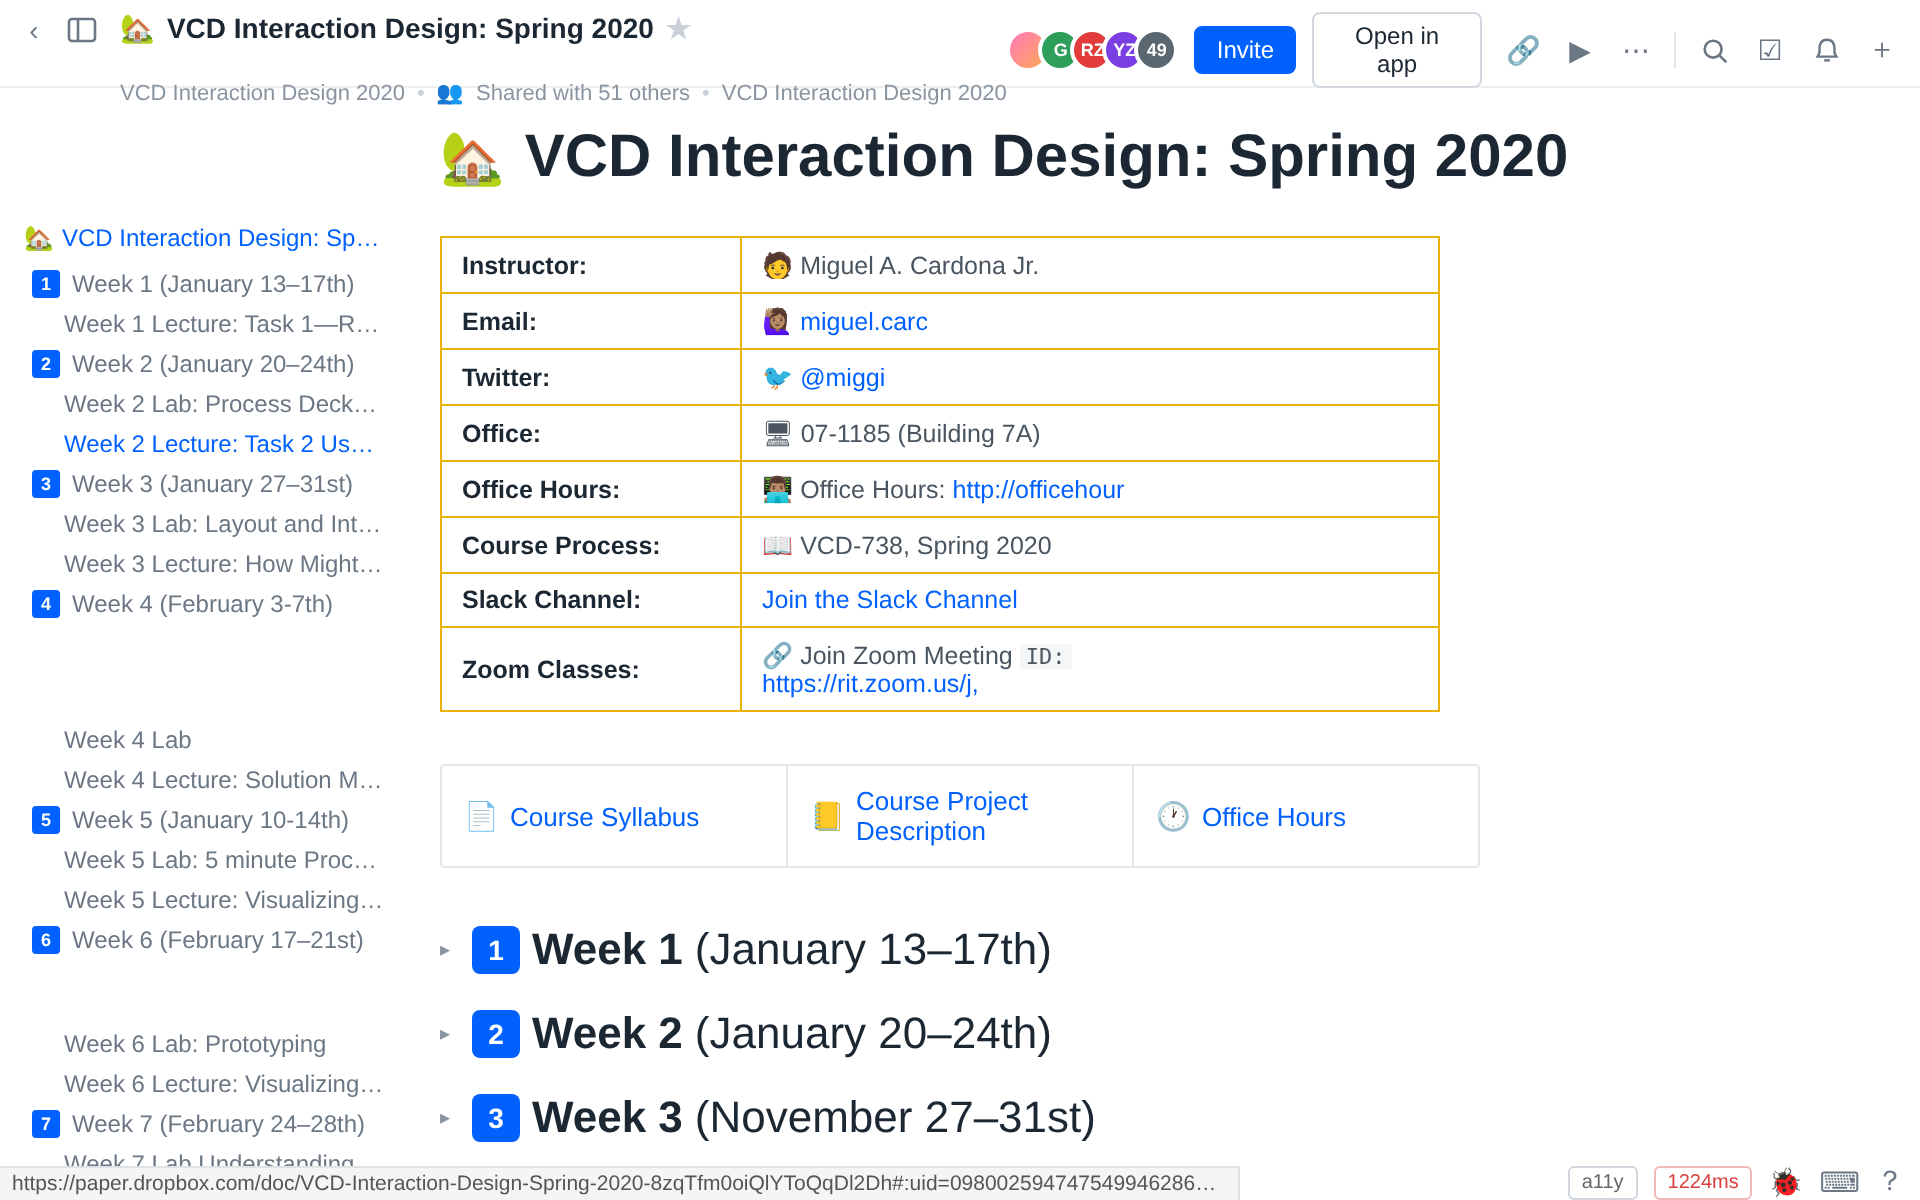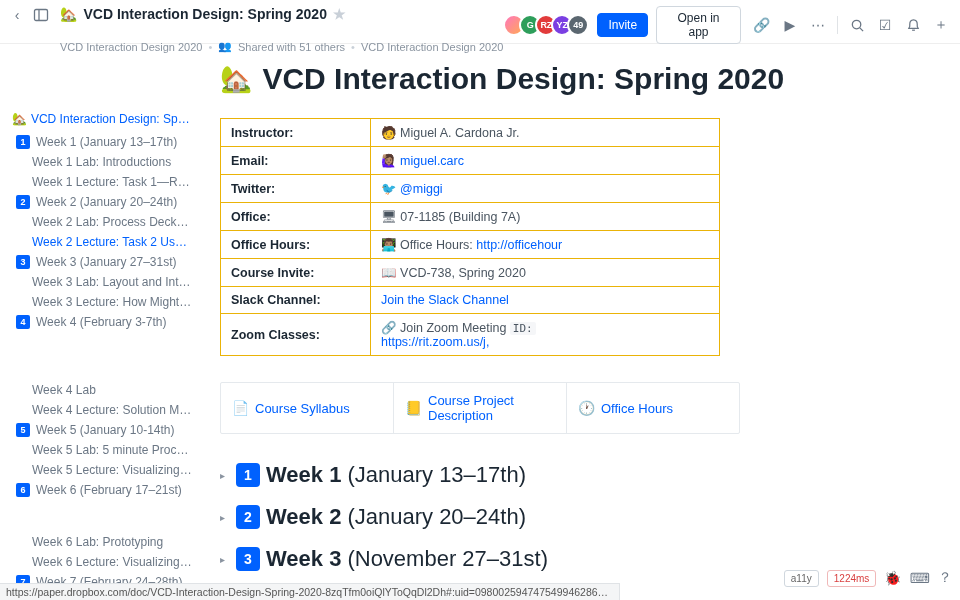--- a/index.html
+++ b/index.html
@@ -57,21 +57,21 @@
   .weeks { margin-top:28px;}
   .wk { display:flex; align-items:center; gap:6px; margin-bottom:16px; font-size:22px;}
   .wk .tri { color:#8a94a0; font-size:10px; width:10px;}
   .wk .nb { width:24px; height:24px; background:#0061fe; color:#fff; display:inline-flex; align-items:center; justify-content:center; border-radius:4px; font-weight:700; font-size:14px;}
   .wk .bold{ font-weight:700;}
   .wk .light{ font-weight:400;}
 
   
   .statusbar { position:absolute; left:0; bottom:0; background:#f4f5f6; color:#555; font-size:10.5px; padding:2px 6px; max-width:620px; white-space:nowrap; overflow:hidden; text-overflow:ellipsis; border-top:1px solid #e0e3e6; border-right:1px solid #e0e3e6;}
 
-  .corner { position:absolute; right:8px; bottom:13px; display:flex; align-items:center; gap:8px;}
+  .corner { position:absolute; right:8px; bottom:0; display:flex; align-items:center; gap:8px;}
   .pill { font-size:10px; border:1px solid #d0d7de; border-radius:3px; padding:2px 6px; color:#666;}
   .pill.red{ color:#d93f3f; border-color:#f0b8b8;}
   .corner .cic{ color:#6b7785; font-size:14px; cursor:pointer;}
 </style>
 </head>
 <body>
 
 <div class="topbar">
   <div class="tb-left">
     <span class="ic">‹</span>
@@ -135,23 +135,20 @@
     <div class="sb-root">
       <span>🏡</span>
       <span style="overflow:hidden;text-overflow:ellipsis;">VCD Interaction Design: Spring 2020</span>
     </div>
     <div id="sb-list">
         <div class="sb-item lv1">
           <span class="numbox">1</span>
           <span style="overflow: hidden; text-overflow: ellipsis;">Week 1 (January 13–17th)</span>
         </div>
         <div class="sb-item lv2">
-          <span style="overflow: hidden; text-overflow: ellipsis;">Week 1 Lab: Introductions</span>
-        </div>
-        <div class="sb-item lv2">
           <span style="overflow: hidden; text-overflow: ellipsis;">Week 1 Lecture: Task 1—Research &amp; Disc…</span>
         </div>
         <div class="sb-item lv1">
           <span class="numbox">2</span>
           <span style="overflow: hidden; text-overflow: ellipsis;">Week 2 (January 20–24th)</span>
         </div>
         <div class="sb-item lv2">
           <span style="overflow: hidden; text-overflow: ellipsis;">Week 2 Lab: Process Decks &amp; Introductio…</span>
         </div>
         <div class="sb-item lv2 active">
@@ -243,21 +240,21 @@
           </tr>
       <tr>
             <td class="k">Office:</td>
             <td class="v"><span>🖥</span> <span>07-1185 (Building 7A)</span></td>
           </tr>
       <tr>
             <td class="k">Office Hours:</td>
             <td class="v"><span>👨🏽‍💻</span> <span>Office Hours:</span> <span class="link">http://officehour</span></td>
           </tr>
       <tr>
-            <td class="k">Course Invite:</td>
+            <td class="k">Course Process:</td>
             <td class="v"><span>📖</span> <span>VCD-738, Spring 2020</span></td>
           </tr>
       <tr>
             <td class="k">Slack Channel:</td>
             <td class="v"><span class="link">Join the Slack Channel</span></td>
           </tr>
       <tr>
             <td class="k">Zoom Classes:</td>
             <td class="v"><span>🔗</span> <span>Join Zoom Meeting </span><span class="mono">ID:</span> &nbsp;&nbsp;&nbsp;&nbsp;&nbsp;&nbsp;&nbsp;&nbsp;&nbsp;&nbsp;&nbsp;&nbsp;&nbsp;&nbsp;&nbsp;&nbsp;&nbsp; <span class="link">https://rit.zoom.us/j,</span></td>
           </tr>

